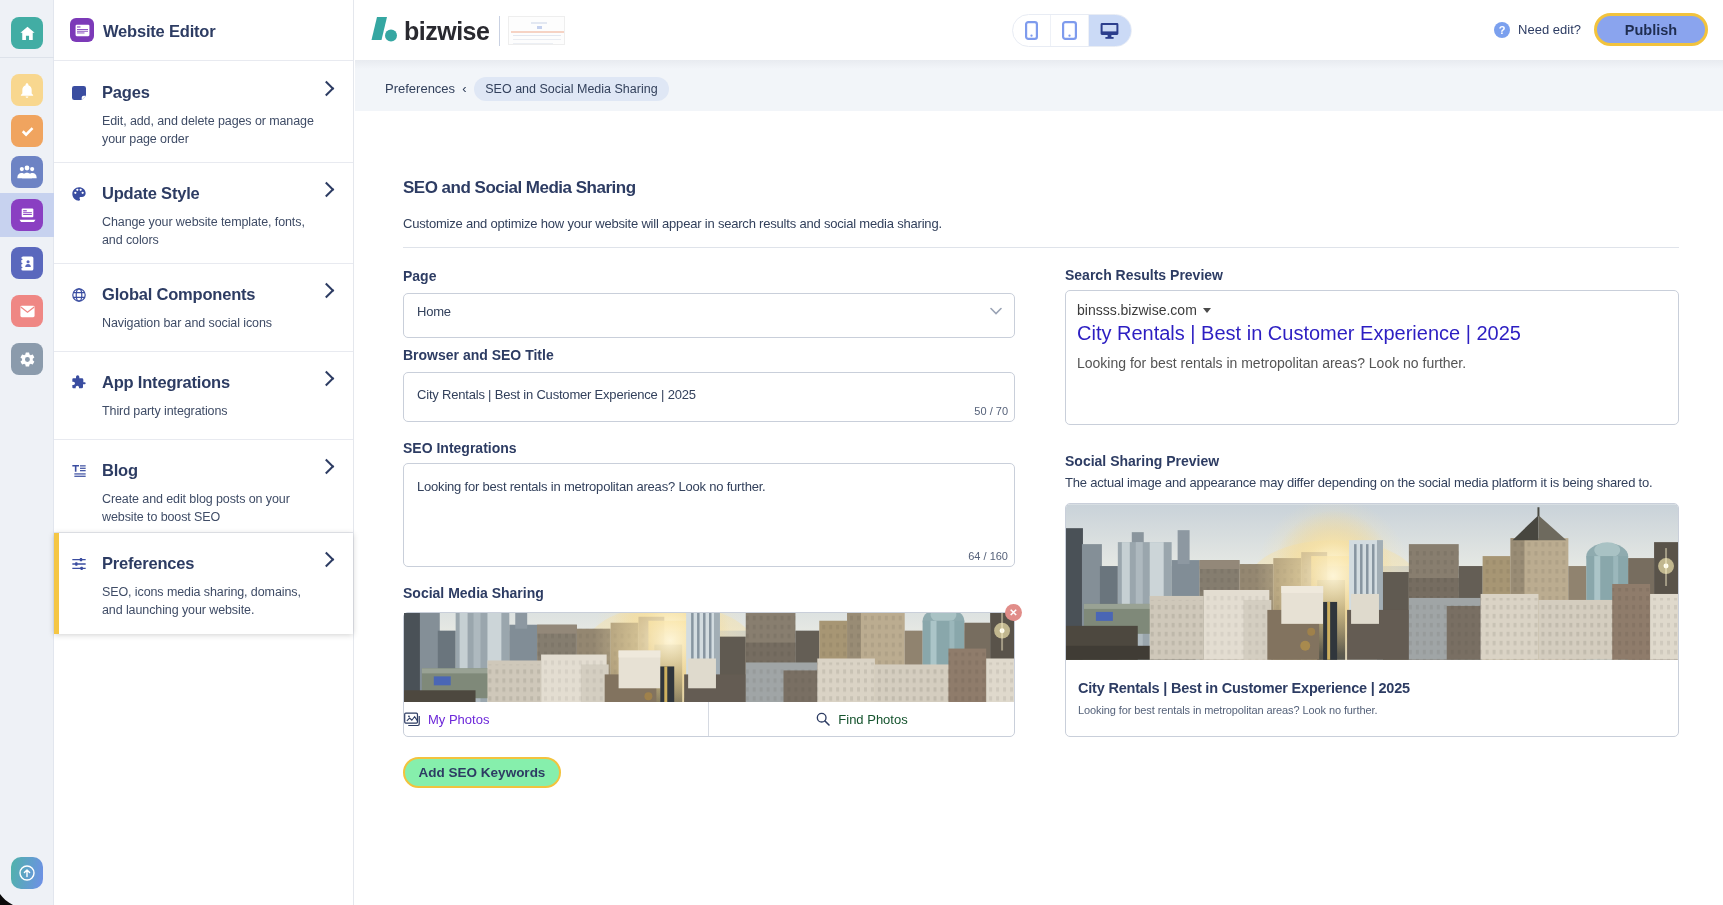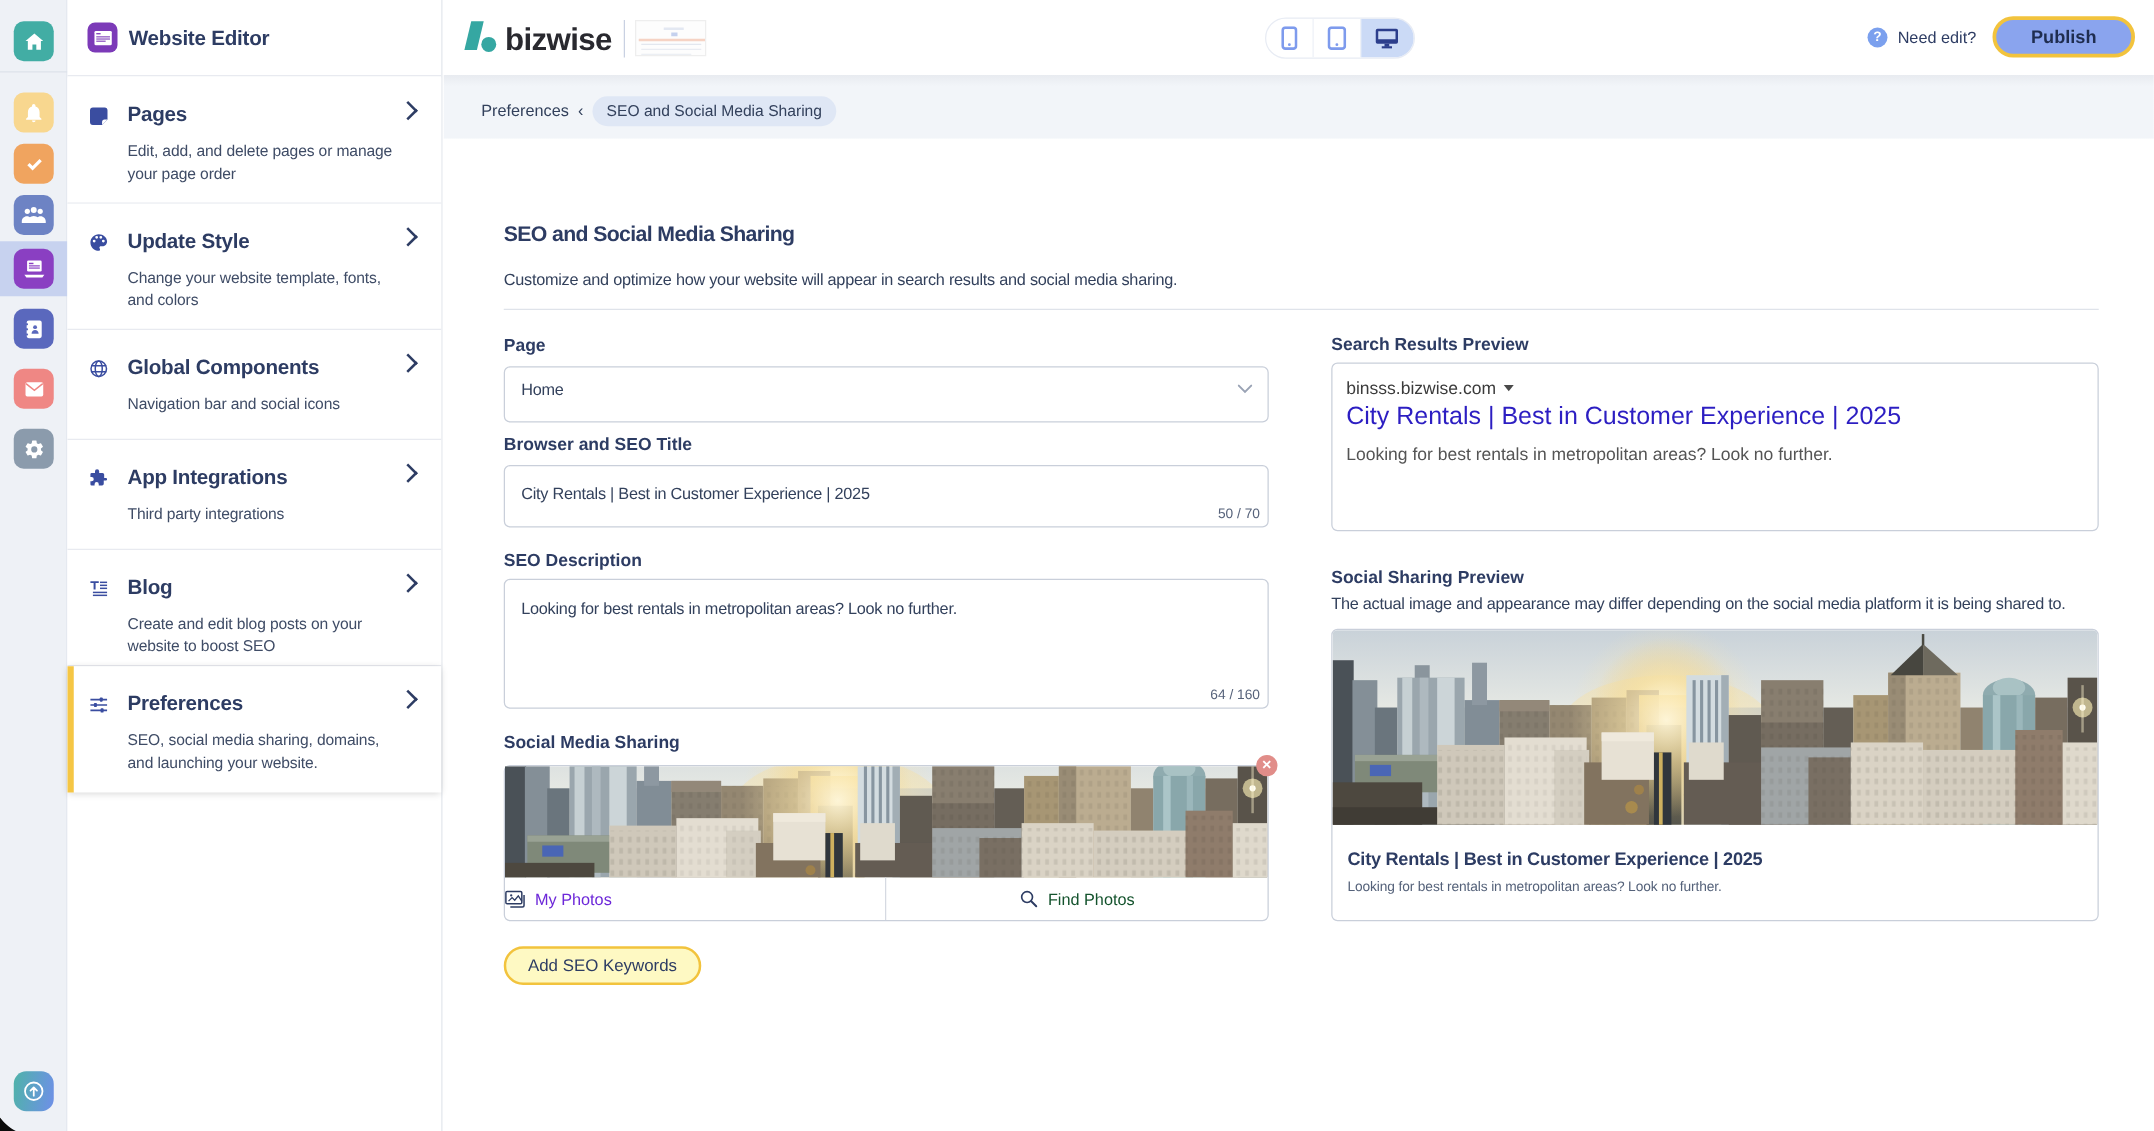--- a/index.html
+++ b/index.html
@@ -24,21 +24,21 @@
 .crumb { position:absolute; left:355px; top:60px; width:1368px; height:51px; background:linear-gradient(#e8ebf0, #f2f5f9 9px); }
 .crumb-in { position:absolute; left:30px; top:17px; font-size:13px; color:#33415c; }
 .pill { display:inline-block; background:#dfe7f5; border-radius:13px; padding:5px 11px; margin-left:4px; font-size:12.5px; color:#33415c; }
 .content { position:absolute; left:355px; top:111px; width:1368px; height:794px; background:#fff; }
 h1.title { position:absolute; left:48px; top:67px; font-size:17px; letter-spacing:-0.5px; color:#2d3c63; }
 .subtitle { position:absolute; left:48px; top:105px; font-size:13px; letter-spacing:-0.2px; color:#33415c; }
 .hr { position:absolute; left:48px; top:136px; width:1276px; height:1px; background:#dfe3ea; }
 .lbl { position:absolute; font-size:14px; font-weight:bold; color:#2d3c63; }
 .box { position:absolute; background:#fff; border:1px solid #c9cfda; border-radius:5px; }
 .counter { position:absolute; right:6px; bottom:4px; font-size:11px; color:#56627a; }
-.btn-yellow { position:absolute; left:48px; top:646px; width:158px; height:31px; border:2px solid #f2c33d; border-radius:16px; background:#fef9c3; font-size:13.5px; color:#2d3c63; display:flex; align-items:center; justify-content:center; }
+.btn-yellow { position:absolute; left:48px; top:646px; width:158px; height:31px; border:2px solid #f2c33d; border-radius:16px; background:#86efac; font-size:13.5px; color:#2d3c63; display:flex; align-items:center; justify-content:center;font-weight:bold; }
 .publish { position:absolute; right:15px; top:13px; width:114px; height:33px; background:#8aa4ee; border:3px solid #f2c33d; border-radius:17px; display:flex; align-items:center; justify-content:center; font-size:14.5px; font-weight:bold; color:#1f2d50; }
 </style>
 </head>
 <body>
 
 <div class="rail">
   <div class="rail-hl"></div>
   <div class="rail-ic" style="top:17px; background:#42ada4;">
     <svg width="17" height="17" viewBox="0 0 24 24">
         <path d="M12 2.5l10 8.6h-2.6V21h-5.2v-6h-4.4v6H4.6v-9.9H2z" fill="#fff"></path>
@@ -168,21 +168,21 @@
     <div class="t">Preferences</div>
       <div class="ch"></div>
     <svg class="ic" viewBox="0 0 24 24">
         <g stroke="#3a4da0" stroke-width="2" fill="none">
           <path d="M2 5.5h20M2 12h20M2 18.5h20"></path>
         </g>
         <rect x="13.2" y="3" width="3.6" height="5" rx="1" fill="#3a4da0"></rect>
         <rect x="6.2" y="9.5" width="3.6" height="5" rx="1" fill="#3a4da0"></rect>
         <rect x="14.2" y="16" width="3.6" height="5" rx="1" fill="#3a4da0"></rect>
       </svg>
-    <div class="d">SEO, social media sharing, domains, and launching your website.</div>
+    <div class="d">SEO, icons media sharing, domains, and launching your website.</div>
   </div>
 </div>
 
 <div class="topbar">
   <div id="logo" style="position:absolute; left:16px; top:14px; width:230px; height:34px;">
     <svg width="130" height="34" viewBox="0 0 130 34">
       <polygon points="6,3 16,3 10.5,26 0.5,26" fill="#35a7a2"></polygon>
       <circle cx="20" cy="21.5" r="6" fill="#35a7a2"></circle>
       <text x="33" y="26" font-family="Liberation Sans, sans-serif" font-size="25" font-weight="bold" fill="#29292f" letter-spacing="-0.5">bizwise</text>
     </svg>
@@ -240,21 +240,21 @@
         <path d="M1 1.5l5 5 5-5" fill="none" stroke="#9aa3b5" stroke-width="1.6" stroke-linecap="round"></path>
       </svg>
   </div>
 
   <div class="lbl" style="left:48px; top:236px;">Browser and SEO Title</div>
   <div class="box" style="left:48px; top:261px; width:612px; height:50px;">
     <div style="position:absolute; left:13px; top:14px; font-size:13px; letter-spacing:-0.2px; color:#33415c;">City Rentals | Best in Customer Experience | 2025</div>
     <div class="counter">50 / 70</div>
   </div>
 
-  <div class="lbl" style="left:48px; top:329px;">SEO Description</div>
+  <div class="lbl" style="left:48px; top:329px;">SEO Integrations</div>
   <div class="box" style="left:48px; top:352px; width:612px; height:104px;">
     <div style="position:absolute; left:13px; top:15px; font-size:13px; letter-spacing:-0.2px; color:#33415c;">Looking for best rentals in metropolitan areas? Look no further.</div>
     <div class="counter">64 / 160</div>
   </div>
 
   <div class="lbl" style="left:48px; top:474px;">Social Media Sharing</div>
   <div class="box" style="left:48px; top:501px; width:612px; height:125px;">
     <div style="position:absolute; left:0; top:0; width:610px; height:89px; overflow:hidden;">
       <svg width="610" height="89" viewBox="0 44 614 90" preserveAspectRatio="xMidYMid slice">
           <use href="#city"></use>

